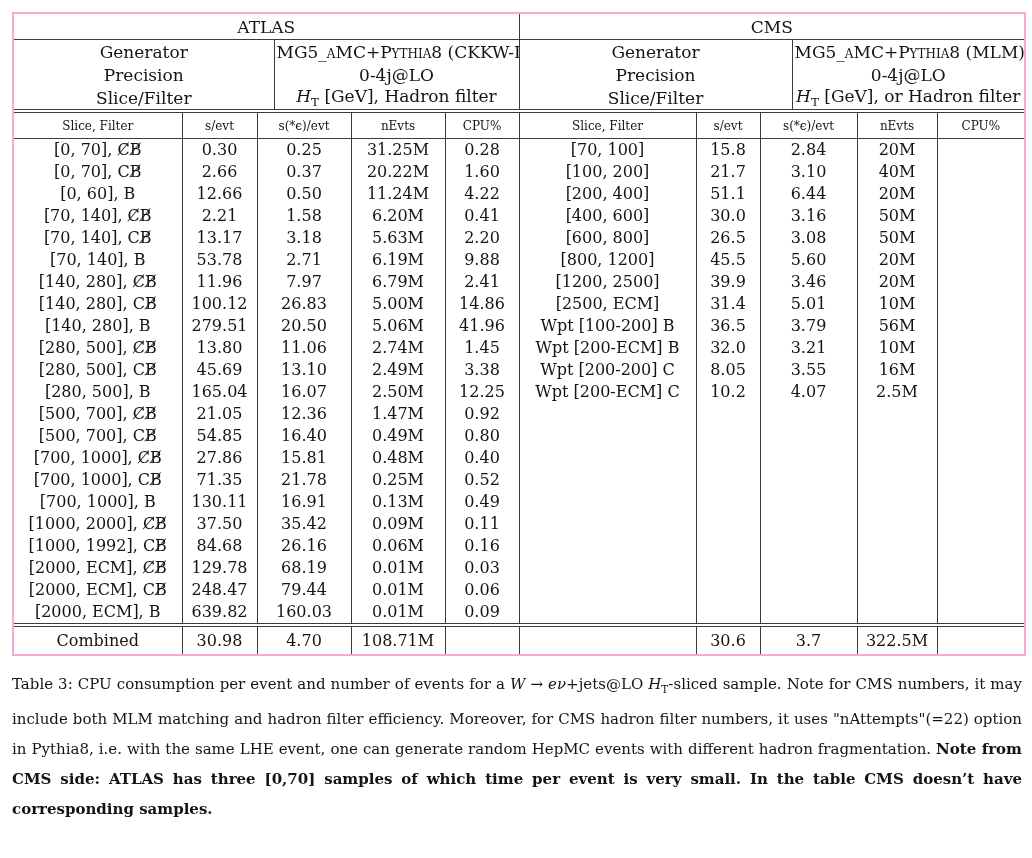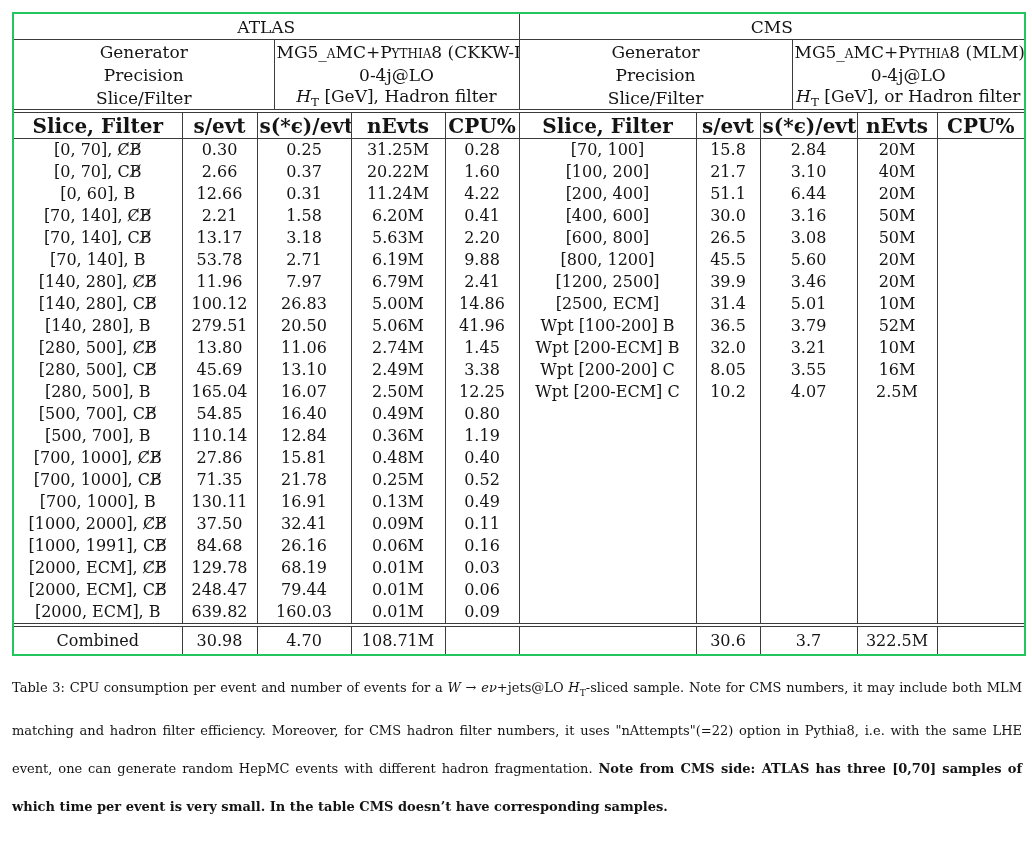--- a/index.html
+++ b/index.html
@@ -4,50 +4,50 @@
 <style>
   html, body { margin:0; padding:0; background:#ffffff; }
   body {
     width:1032px; height:858px;
     font-family:"DejaVu Serif", "Liberation Serif", serif;
     color:#141414;
     -webkit-font-smoothing:antialiased;
   }
   .page { padding:12px 10px 0 12px; }
 
-  .tablewrap { width:1010px; border:2px solid #22c55e; background:#fff; }
+  .tablewrap { width:1010px; border:2px solid #f9a8d4; background:#fff; }
 
   table { border-collapse:collapse; table-layout:fixed; width:1010px; }
   td, th { padding:0 2px; text-align:center; vertical-align:middle; overflow:hidden; white-space:nowrap; }
 
   
   .meta td { font-size:17px; height:23px; }
   .meta td:not(:first-child) { border-left:1px solid #3c3c3c; }
   .meta tr.titlerow td { height:25px; border-bottom:1px solid #3c3c3c; }
   .smallcaps { font-variant:small-caps; }
   .mathvar { font-style:italic; }
   sub { font-size:0.7em; }
 
   
   .dblrule { height:2px; border-top:1px solid #3c3c3c; border-bottom:1px solid #3c3c3c; }
 
   
   .grid th {
-    font-weight:bold; font-size:20px; height:25px;
+    font-weight:normal; font-size:12px; height:25px;
     border-bottom:1px solid #3c3c3c;
   }
   .grid th:not(:first-child), .grid td:not(:first-child) { border-left:1px solid #3c3c3c; }
   .grid td { font-size:16px; height:22px; line-height:22px; }
   .combined td { font-size:16px; height:27px;margin-left:18px; }
   .combined td:not(:first-child) { border-left:1px solid #3c3c3c; }
 
   
   .caption {
     width:1010px; margin:13px 0 0 0;
-    font-size:13px; line-height:38px; text-align:justify;
+    font-size:15px; line-height:30px; text-align:justify;
   }
   .caption .cap-label { }
   .caption b { font-weight:bold; }
 </style>
 </head>
 <body>
 
 <div class="page">
 
   <div class="tablewrap">
@@ -138,21 +138,21 @@
             <td>[100, 200]</td>
             <td>21.7</td>
             <td>3.10</td>
             <td>40M</td>
             <td></td>
           </tr>
 
           <tr>
             <td>[0, 60], B</td>
             <td>12.66</td>
-            <td>0.31</td>
+            <td>0.50</td>
             <td>11.24M</td>
             <td>4.22</td>
             <td>[200, 400]</td>
             <td>51.1</td>
             <td>6.44</td>
             <td>20M</td>
             <td></td>
           </tr>
 
           <tr>
@@ -222,21 +222,21 @@
 
           <tr>
             <td>[140, 280], B</td>
             <td>279.51</td>
             <td>20.50</td>
             <td>5.06M</td>
             <td>41.96</td>
             <td>Wpt [100-200] B</td>
             <td>36.5</td>
             <td>3.79</td>
-            <td>52M</td>
+            <td>56M</td>
             <td></td>
           </tr>
 
           <tr>
             <td>[280, 500], C̸B̸</td>
             <td>13.80</td>
             <td>11.06</td>
             <td>2.74M</td>
             <td>1.45</td>
             <td>Wpt [200-ECM] B</td>
@@ -265,46 +265,46 @@
             <td>16.07</td>
             <td>2.50M</td>
             <td>12.25</td>
             <td>Wpt [200-ECM] C</td>
             <td>10.2</td>
             <td>4.07</td>
             <td>2.5M</td>
             <td></td>
           </tr>
 
+          <tr>
+            <td>[500, 700], C̸B̸</td>
+            <td>21.05</td>
+            <td>12.36</td>
+            <td>1.47M</td>
+            <td>0.92</td>
+            <td></td>
+            <td></td>
+            <td></td>
+            <td></td>
+            <td></td>
+          </tr>
 
           <tr>
             <td>[500, 700], CB̸</td>
             <td>54.85</td>
             <td>16.40</td>
             <td>0.49M</td>
             <td>0.80</td>
             <td></td>
             <td></td>
             <td></td>
             <td></td>
             <td></td>
           </tr>
 
-          <tr>
-            <td>[500, 700], B</td>
-            <td>110.14</td>
-            <td>12.84</td>
-            <td>0.36M</td>
-            <td>1.19</td>
-            <td></td>
-            <td></td>
-            <td></td>
-            <td></td>
-            <td></td>
-          </tr>
 
           <tr>
             <td>[700, 1000], C̸B̸</td>
             <td>27.86</td>
             <td>15.81</td>
             <td>0.48M</td>
             <td>0.40</td>
             <td></td>
             <td></td>
             <td></td>
@@ -334,32 +334,32 @@
             <td></td>
             <td></td>
             <td></td>
             <td></td>
             <td></td>
           </tr>
 
           <tr>
             <td>[1000, 2000], C̸B̸</td>
             <td>37.50</td>
-            <td>32.41</td>
+            <td>35.42</td>
             <td>0.09M</td>
             <td>0.11</td>
             <td></td>
             <td></td>
             <td></td>
             <td></td>
             <td></td>
           </tr>
 
           <tr>
-            <td>[1000, 1991], CB̸</td>
+            <td>[1000, 1992], CB̸</td>
             <td>84.68</td>
             <td>26.16</td>
             <td>0.06M</td>
             <td>0.16</td>
             <td></td>
             <td></td>
             <td></td>
             <td></td>
             <td></td>
           </tr>

